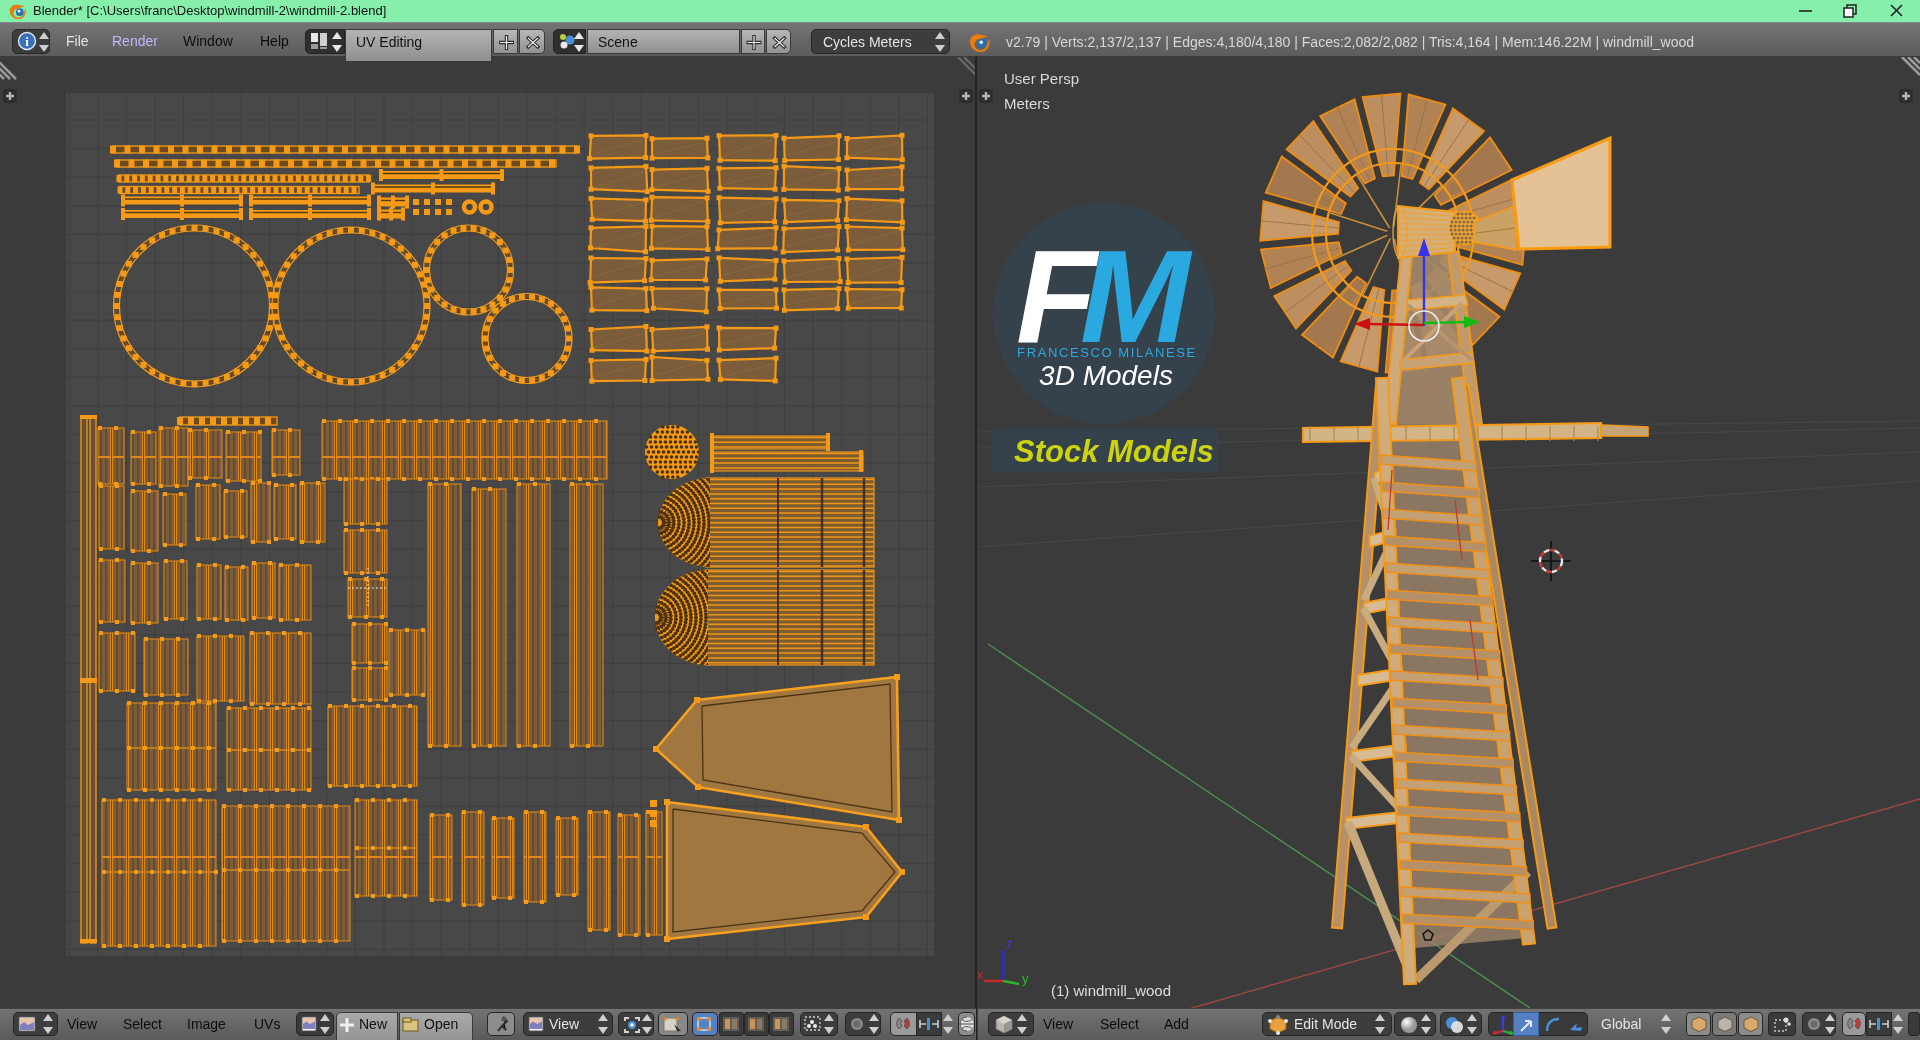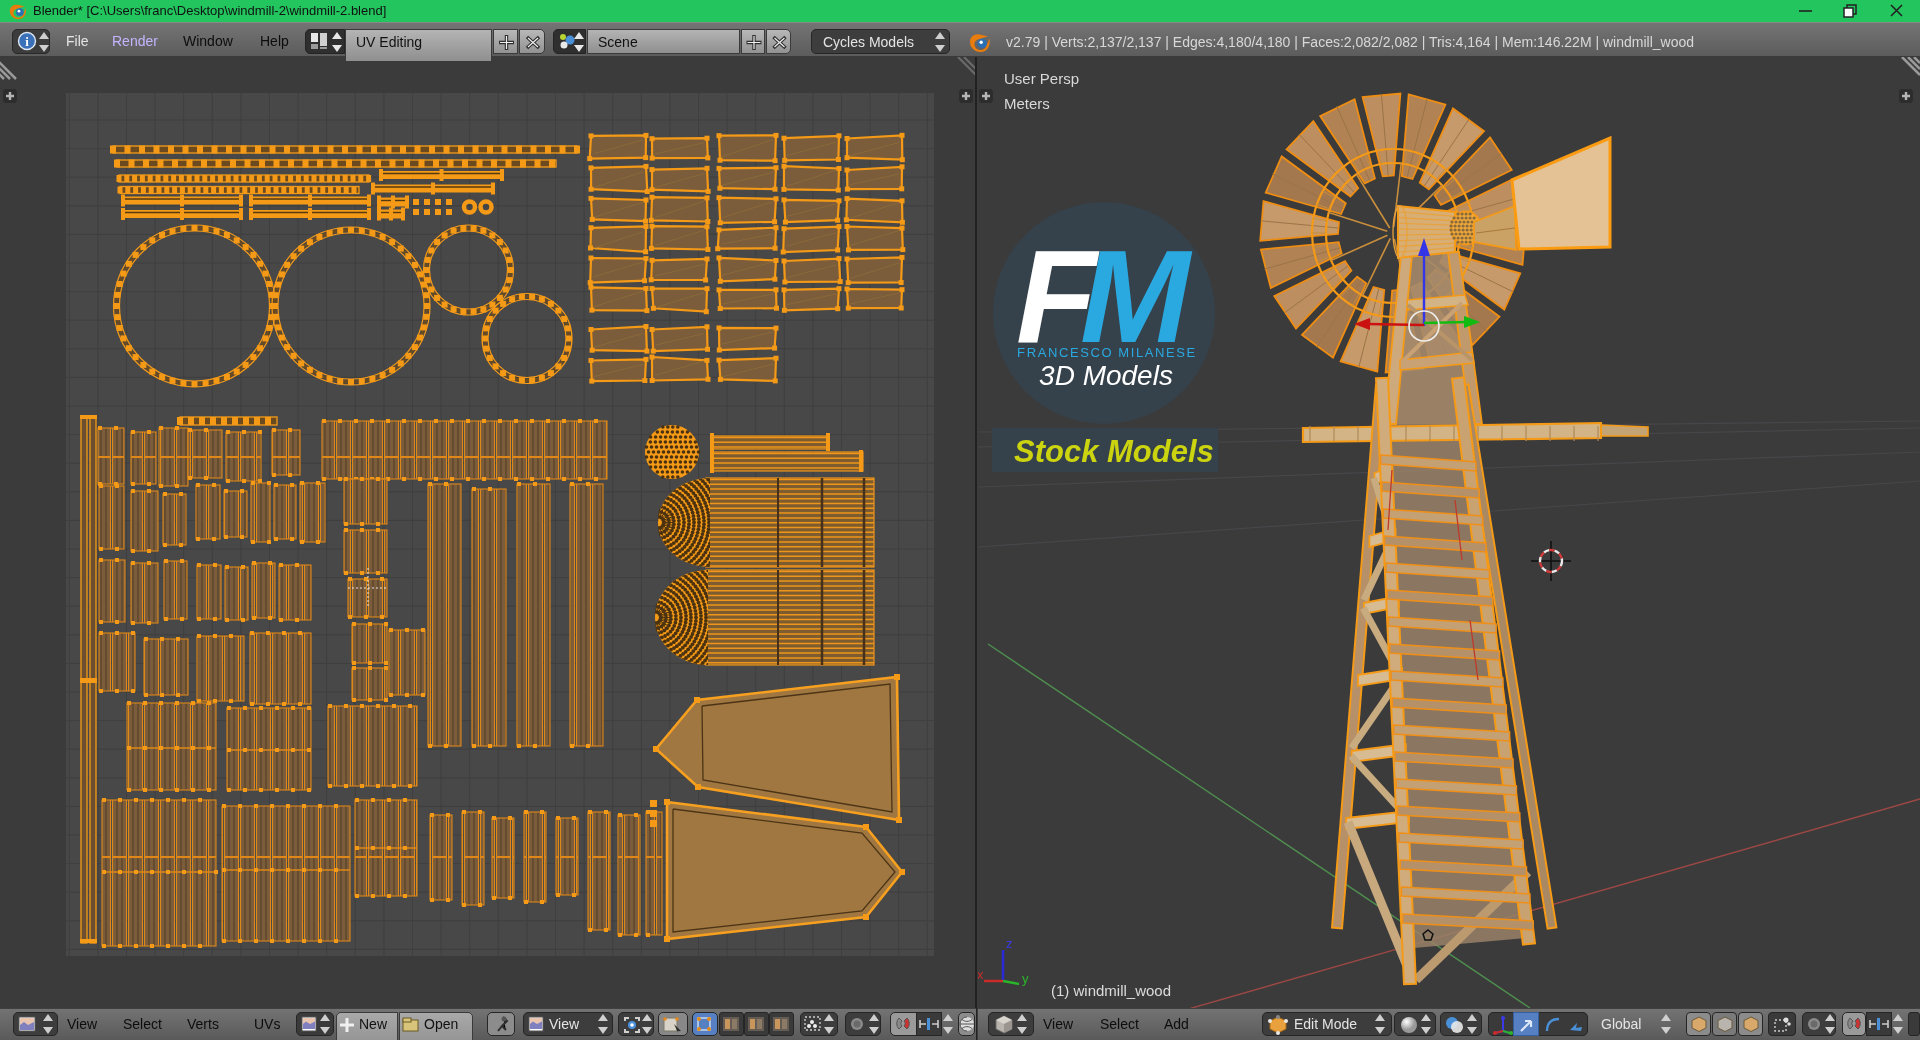--- a/index.html
+++ b/index.html
@@ -2581,21 +2581,21 @@
     <text x="26" y="27" font-family="Liberation Sans, sans-serif" font-size="15" fill="#d9d9d9">User Persp</text>
     <text x="26" y="52" font-family="Liberation Sans, sans-serif" font-size="15" fill="#d9d9d9">Meters</text>
     <text x="73" y="939" font-family="Liberation Sans, sans-serif" font-size="15" fill="#dcdcdc">(1) windmill_wood</text>
     <line x1="25" y1="924" x2="25" y2="893" stroke="#2a2ad8" stroke-width="2.5"></line>
     <line x1="25" y1="924" x2="6" y2="924" stroke="#c92a2a" stroke-width="2.5"></line>
     <line x1="25" y1="924" x2="41" y2="927" stroke="#2ab52a" stroke-width="2.5"></line>
     <text x="28" y="891" font-family="Liberation Sans, sans-serif" font-size="13" fill="#3a3ae8">z</text>
     <text x="-1" y="922" font-family="Liberation Sans, sans-serif" font-size="13" fill="#c92a2a">x</text>
     <text x="44" y="926" font-family="Liberation Sans, sans-serif" font-size="13" fill="#2ab52a">y</text>
   </svg>
-<div style="position:absolute;left:0;top:0;width:1920px;height:36px;background:#22c55e">
+<div style="position:absolute;left:0;top:0;width:1920px;height:36px;background:#86efac">
     <svg style="position:absolute;left:8px;top:2px" width="20" height="18" viewBox="0 0 24 22">
       <path d="M2 11 C2 5.8 6.2 2.6 11.4 3.4 L20 5.2 L13 7.6 C9 8.6 6.5 10 6.5 13.2 C6.5 16.6 9.3 19 12.6 19 C15.4 19 17.7 17.3 18.4 14.8 L21.6 7.4 C22.3 12.7 20.8 21 12.4 21 C6.6 21 2 16.6 2 11 Z" fill="#e87d0d"></path>
       <circle cx="14.2" cy="12.4" r="4.7" fill="#2a6fb4"></circle>
       <circle cx="13.2" cy="11.2" r="1.7" fill="#fff"></circle>
     </svg>
     <span style="position:absolute;left:33px;top:3px;font:13px 'Liberation Sans',sans-serif;color:#111">Blender* [C:\Users\franc\Desktop\windmill-2\windmill-2.blend]</span>
     <svg style="position:absolute;left:1795px;top:4px" width="120" height="14">
       <line x1="4" y1="7" x2="17" y2="7" stroke="#222" stroke-width="1.6"></line>
       <rect x="52" y="1" width="9" height="9" fill="none" stroke="#222" stroke-width="1.5"></rect>
       <rect x="49" y="4" width="9" height="9" fill="#fff" stroke="#222" stroke-width="1.5"></rect>
@@ -2653,21 +2653,21 @@
   </div>
 <div style="position:absolute;left:741px;top:29px;width:24px;height:25px;background:linear-gradient(#b8b8b8,#929292);border:1px solid #3a3a3a"><svg width="24" height="25">
       <path d="M12 5V20M4.5 12.5H19.5" stroke="#2e2e2e" stroke-width="3.4"></path>
       <path d="M12 6V19M5.5 12.5H18.5" stroke="#efefef" stroke-width="1.2"></path>
     </svg></div>
 <div style="position:absolute;left:766px;top:29px;width:25px;height:25px;background:linear-gradient(#b8b8b8,#929292);border:1px solid #3a3a3a;border-radius:0 5px 5px 0"><svg width="25" height="25">
       <path d="M6.5 7L18.5 18M18.5 7L6.5 18" stroke="#2e2e2e" stroke-width="3.4"></path>
       <path d="M7.5 8L17.5 17M17.5 8L7.5 17" stroke="#efefef" stroke-width="1.2"></path>
     </svg></div>
 <div style="position:absolute;left:811px;top:29px;width:139px;height:25px;background:#3d3d3d;border:1px solid #262626;border-radius:5px">
-    <span style="position:absolute;left:11px;top:4px;font:14px 'Liberation Sans',sans-serif;color:#e4e4e4">Cycles Models</span>
+    <span style="position:absolute;left:11px;top:4px;font:14px 'Liberation Sans',sans-serif;color:#e4e4e4">Cycles Meters</span>
   </div>
 <svg style="position:absolute;left:934px;top:30px" width="12" height="24">
     <polygon points="6,2.0 11,9.0 1,9.0" fill="#cfcfcf"></polygon>
     <polygon points="6,22.0 11,15.0 1,15.0" fill="#cfcfcf"></polygon>
   </svg>
 <svg style="position:absolute;left:968px;top:31px" width="24" height="22" viewBox="0 0 24 22">
     <path d="M2 11 C2 5.8 6.2 2.6 11.4 3.4 L20 5.2 L13 7.6 C9 8.6 6.5 10 6.5 13.2 C6.5 16.6 9.3 19 12.6 19 C15.4 19 17.7 17.3 18.4 14.8 L21.6 7.4 C22.3 12.7 20.8 21 12.4 21 C6.6 21 2 16.6 2 11 Z" fill="#e87d0d"></path>
     <circle cx="14.2" cy="12.4" r="4.7" fill="#2a6fb4"></circle>
     <circle cx="13.2" cy="11.2" r="1.7" fill="#fff"></circle>
   </svg>
@@ -2707,21 +2707,21 @@
     <rect x="1" y="1" width="16" height="14" fill="#fff" stroke="#555"></rect>
     <rect x="2" y="2" width="14" height="7" fill="#e9c4ae"></rect>
     <path d="M2 9 L6 6 L10 9 L16 6 V14 H2 Z" fill="#8080c0"></path>
   </svg>
 <svg style="position:absolute;left:42px;top:1012px" width="12" height="24">
     <polygon points="6,2.0 11,9.0 1,9.0" fill="#cfcfcf"></polygon>
     <polygon points="6,22.0 11,15.0 1,15.0" fill="#cfcfcf"></polygon>
   </svg>
 <span style="position:absolute;left:67px;top:1016px;font:14px 'Liberation Sans',sans-serif;color:#0d0d0d">View</span>
 <span style="position:absolute;left:123px;top:1016px;font:14px 'Liberation Sans',sans-serif;color:#0d0d0d">Select</span>
-<span style="position:absolute;left:187px;top:1016px;font:14px 'Liberation Sans',sans-serif;color:#0d0d0d">Verts</span>
+<span style="position:absolute;left:187px;top:1016px;font:14px 'Liberation Sans',sans-serif;color:#0d0d0d">Image</span>
 <span style="position:absolute;left:254px;top:1016px;font:14px 'Liberation Sans',sans-serif;color:#0d0d0d">UVs</span>
 <div style="position:absolute;left:296px;top:1012px;width:38px;height:24px;background:#3a3a3a;border:1px solid #262626;border-radius:5px"></div>
 <svg style="position:absolute;left:301px;top:1016px" width="16" height="16">
     <rect x="1" y="1" width="14" height="14" fill="#fff" stroke="#555"></rect>
     <rect x="2" y="2" width="12" height="6" fill="#e9c4ae"></rect>
     <path d="M2 8 L5 5.5 L9 8 L14 5.5 V13 H2 Z" fill="#8080c0"></path>
   </svg>
 <svg style="position:absolute;left:319px;top:1012px" width="12" height="24">
     <polygon points="6,2.0 11,9.0 1,9.0" fill="#cfcfcf"></polygon>
     <polygon points="6,22.0 11,15.0 1,15.0" fill="#cfcfcf"></polygon>

